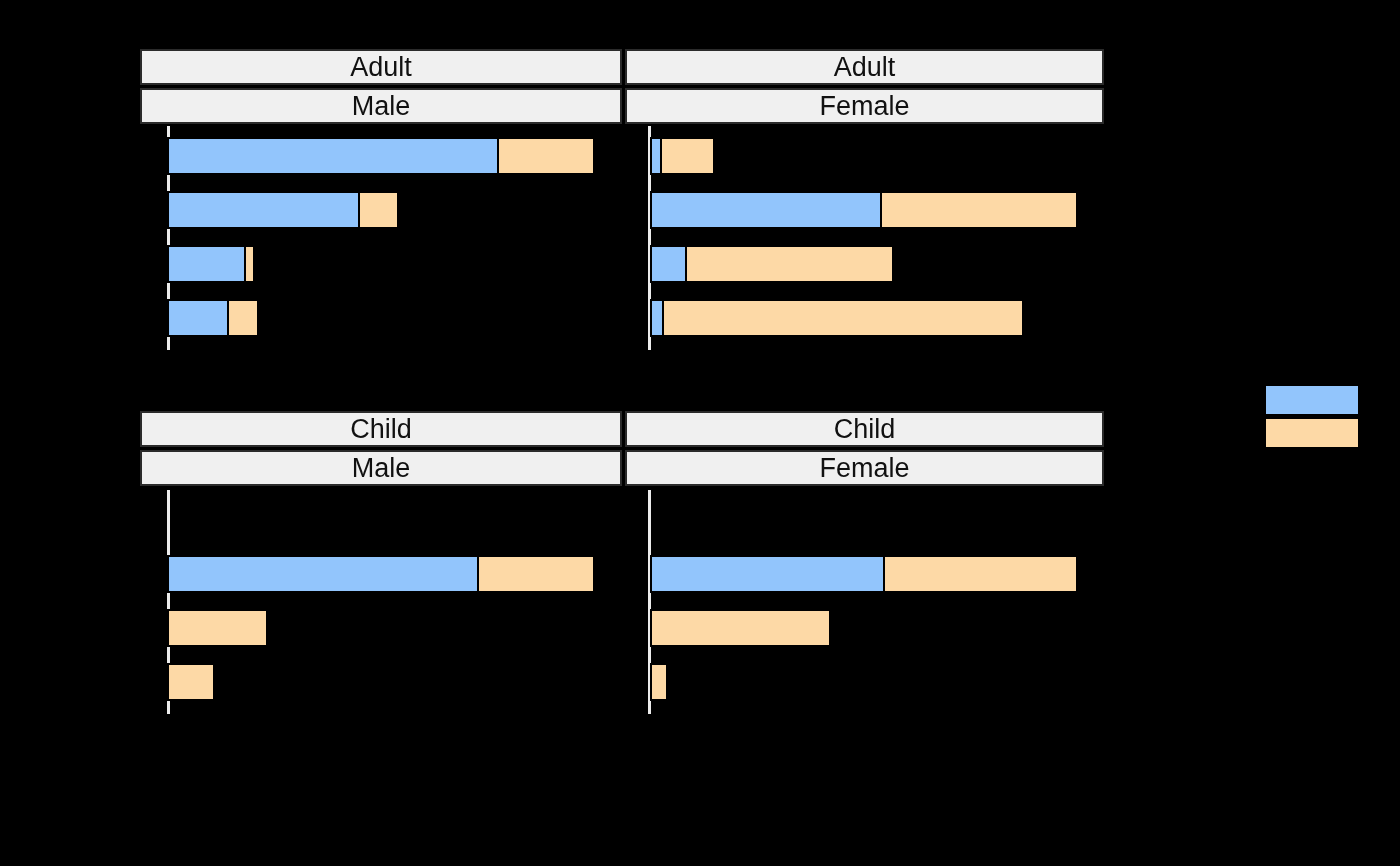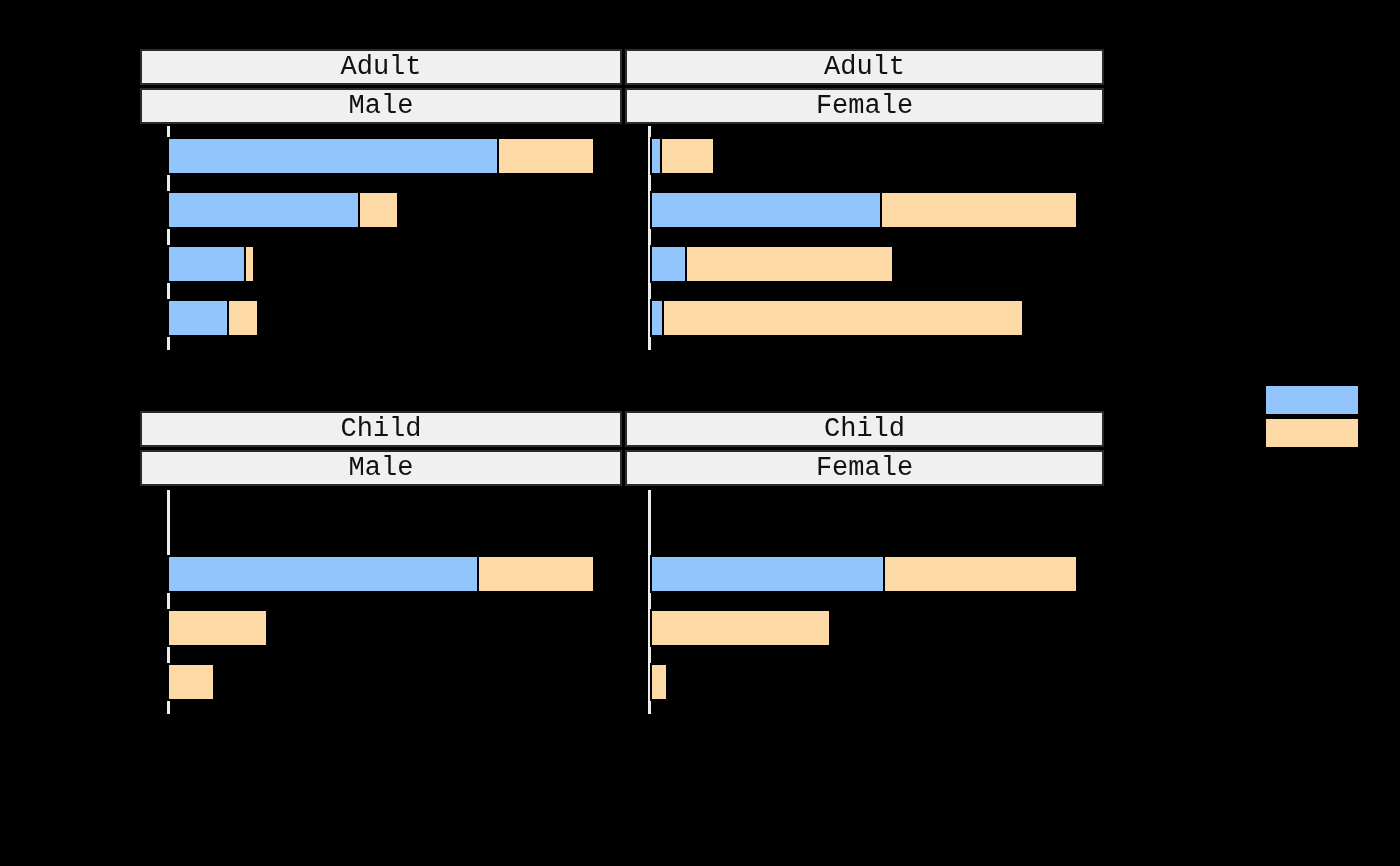--- a/index.html
+++ b/index.html
@@ -1,21 +1,21 @@
 <!DOCTYPE html>
 <html><head>
 <meta charset="utf-8">
 <style>
   html,body{margin:0;padding:0;}
   body{
     width:1400px;height:866px;position:relative;overflow:hidden;
     background:#000000;
     font-family:"Liberation Sans","DejaVu Sans",sans-serif;
   }
-  .figure{position:absolute;left:0;top:0;width:1400px;height:866px;font-family:Liberation Mono, monospace;}
+  .figure{position:absolute;left:0;top:0;width:1400px;height:866px;}
   .strip{
     position:absolute;box-sizing:border-box;height:36px;
     background:#f0f0f0;border:2px solid #2b2b2b;
     color:#111111;font-size:27px;line-height:31px;
     display:flex;align-items:center;justify-content:center;
     white-space:nowrap;
   }
   .axis-line{
     position:absolute;width:3px;height:224px;background:#ececec;
   }

